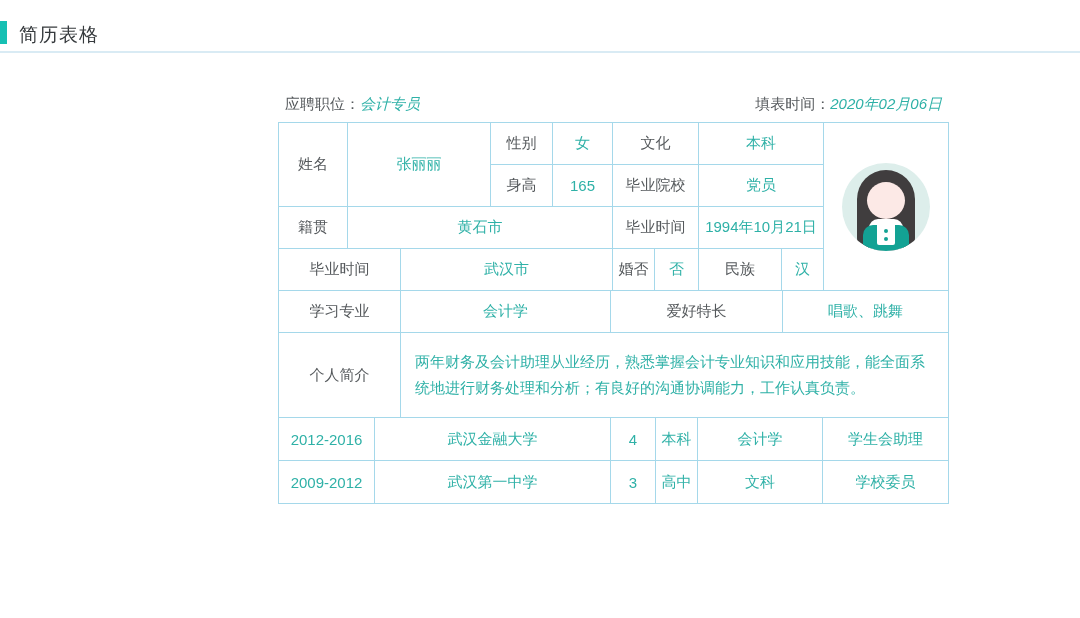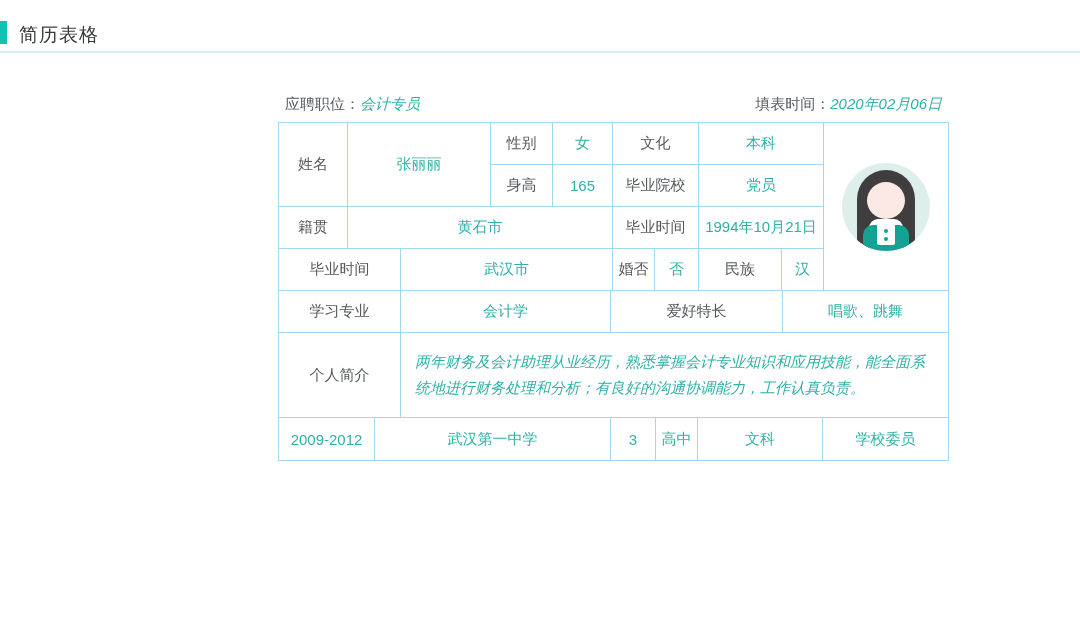--- a/index.html
+++ b/index.html
@@ -35,21 +35,21 @@
   td{
     border:1px solid var(--border);
     text-align:center;vertical-align:middle;
     font-size:15px;height:42px;
     overflow:hidden;white-space:nowrap;margin-top:32px;
   }
   td.lab{color:var(--label);}
   td.val{color:var(--teal);}
   td.profile-text{
     text-align:left;white-space:normal;
-    padding:10px 16px 10px 14px;line-height:1.75;height:84px;font-style:italic;
+    padding:10px 16px 10px 14px;line-height:1.75;height:84px;
   }
   .secA td{height:42px;}
   .secC td{height:85px;}
   .secD .hdr td{height:40px;}
   .secD .data td{height:43px;color:var(--teal);}
 
   
   .photo-cell{vertical-align:middle;}
   .avatar{
     position:relative;width:88px;height:88px;margin:0 auto;
@@ -193,20 +193,28 @@
     <colgroup>
       <col style="width:96px">
         <col style="width:236px">
         <col style="width:45px">
       <col style="width:42px">
         <col style="width:125px">
         <col style="width:126px">
     </colgroup>
     <tbody>
     <tr class="data">
+      <td>2012-2016</td>
+      <td>武汉金融大学</td>
+      <td>4</td>
+      <td>本科</td>
+      <td>会计学</td>
+      <td>学生会助理</td>
+    </tr>
+    <tr class="data">
       <td>2009-2012</td>
       <td>武汉第一中学</td>
       <td>3</td>
       <td>高中</td>
       <td>文科</td>
       <td>学校委员</td>
     </tr>
   </tbody>
     </table>
 

